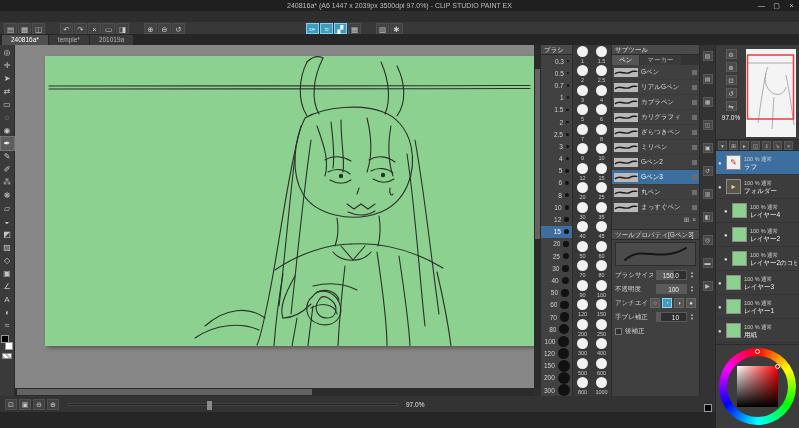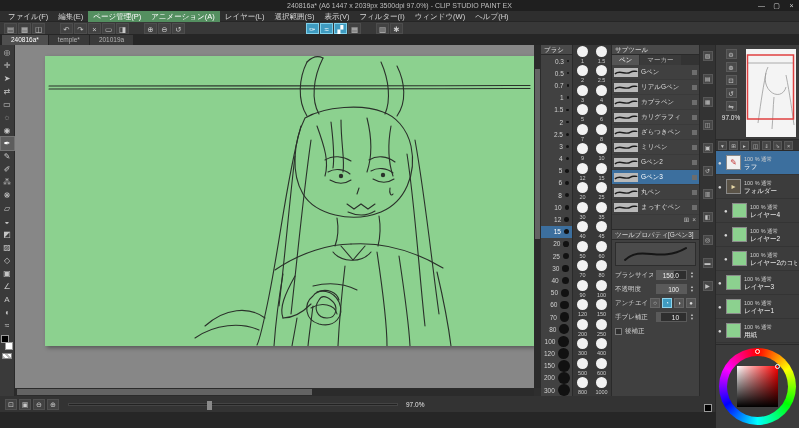--- a/index.html
+++ b/index.html
@@ -146,42 +146,20 @@
 
   <div class="titlebar">
     <span>240816a* (A6 1447 x 2039px 3500dpi 97.0%) - CLIP STUDIO PAINT EX</span>
     <span class="win-controls">
       <span class="win-btn">—</span>
       <span class="win-btn">▢</span>
       <span class="win-btn">×</span>
     </span>
   </div>
 
-  <div class="menubar">
-
-      <span class="menu-item">ファイル(F)</span>
-
-      <span class="menu-item">編集(E)</span>
-
-      <span class="menu-item highlight">ページ管理(P)</span>
-
-      <span class="menu-item highlight">アニメーション(A)</span>
-
-      <span class="menu-item">レイヤー(L)</span>
-
-      <span class="menu-item">選択範囲(S)</span>
-
-      <span class="menu-item">表示(V)</span>
-
-      <span class="menu-item">フィルター(I)</span>
-
-      <span class="menu-item">ウィンドウ(W)</span>
-
-      <span class="menu-item">ヘルプ(H)</span>
-    </div>
 
   <div class="toolbar">
 
       <span class="tb-icon">▤</span>
 
       <span class="tb-icon">▦</span>
 
       <span class="tb-icon">◫</span>
 
       <span class="tb-icon gap">↶</span>

